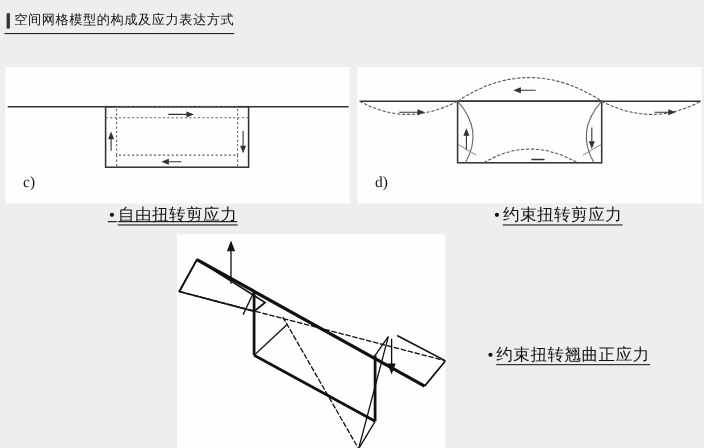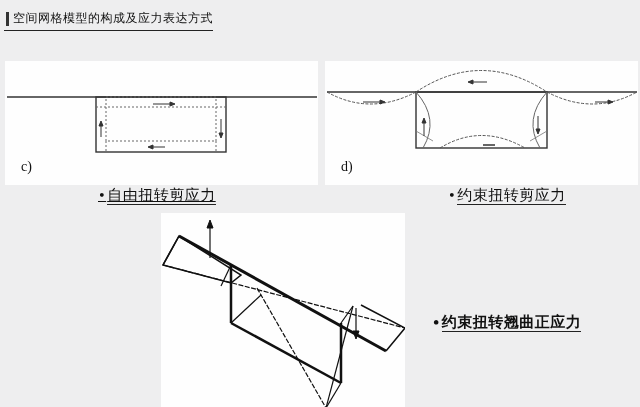--- a/index.html
+++ b/index.html
@@ -127,15 +127,15 @@
       <line x1="96" y1="75" x2="165" y2="195" stroke-width="1.2" stroke-dasharray="5,1.5"></line>
     </g>
     <g stroke="#111" fill="#111">
       <line x1="49" y1="45" x2="49" y2="15" stroke-width="1.2"></line>
       <polygon points="46,15 49,7 52,15"></polygon>
       <line x1="195" y1="95" x2="195" y2="118" stroke-width="1.2"></line>
       <polygon points="192,118 195,126 198,118"></polygon>
     </g>
   </svg>
 </div>
-<div class="caption" style="left:432px; top:313px;font-weight:bold;">
+<div class="caption" style="left:442px; top:313px;">
   <span class="bullet">•</span><span class="txt">约束扭转翘曲正应力</span>
 </div>
 
 </body></html>

